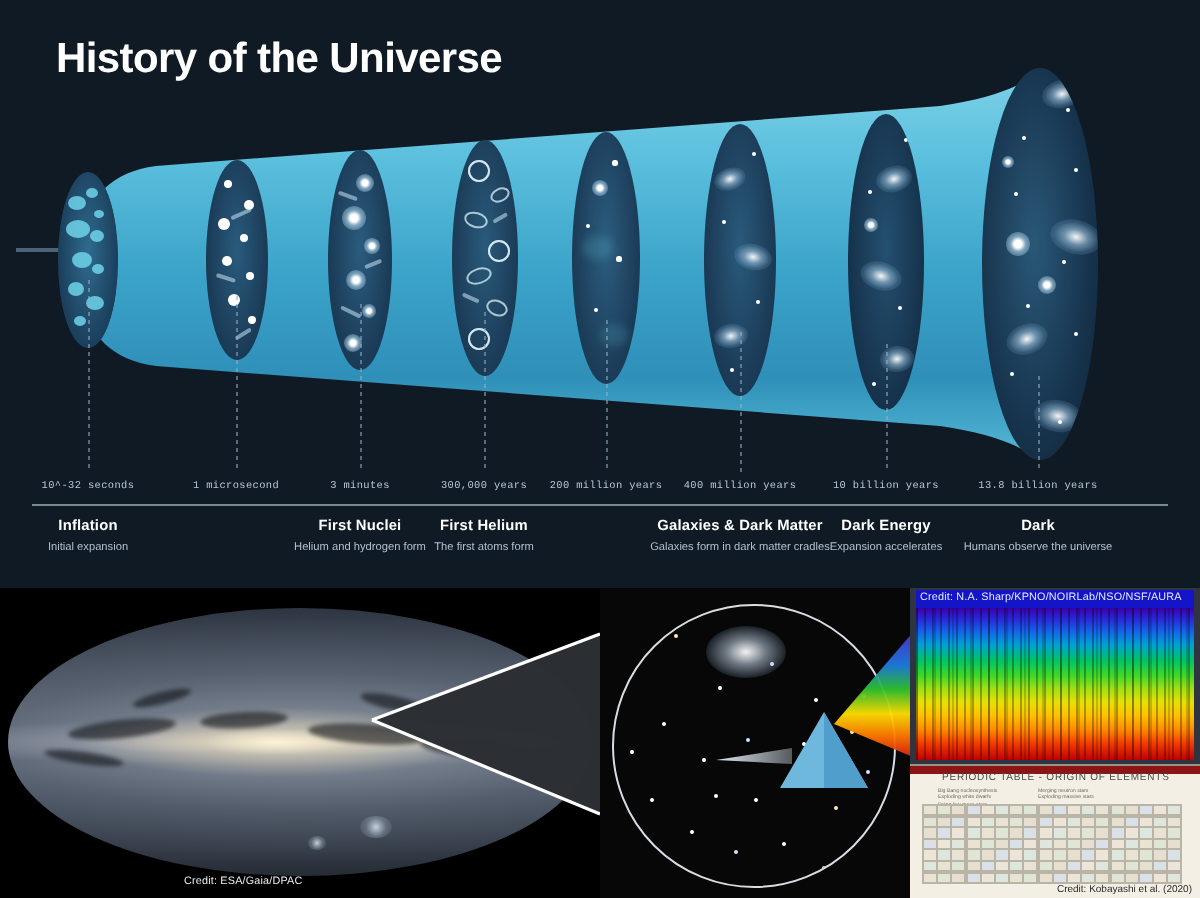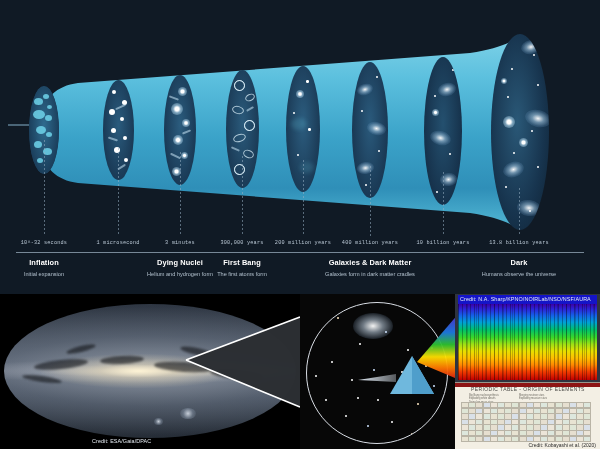--- a/index.html
+++ b/index.html
@@ -280,20 +280,21 @@
     background: #8d1414;
   }
 </style>
 </head>
 <body>
 
 <div id="root">
 
   <div class="top-panel">
 
+    <div class="page-title">History of the Universe</div>
 
     <div class="entry-line"></div>
 
     <div class="cone-wrap">
       <svg class="cone-svg" width="600" height="185" viewBox="0 0 600 185" xmlns="http://www.w3.org/2000/svg">
         <defs>
           <linearGradient id="coneGrad" x1="0" y1="0" x2="0" y2="1">
             <stop offset="0%" stop-color="#7fd2e8"></stop>
             <stop offset="22%" stop-color="#5cc0de"></stop>
             <stop offset="52%" stop-color="#3ba3c9"></stop>
@@ -438,30 +439,34 @@
     <div class="time-label" style="left:443px; top:240px;">10 billion years</div>
     <div class="time-label" style="left:519px; top:240px;">13.8 billion years</div>
 
     <div class="axis-rule"></div>
 
     <div class="stage" style="left:44px; top:258px;">
       <div class="stage-title">Inflation</div>
       <div class="stage-desc">Initial expansion</div>
     </div>
     <div class="stage" style="left:180px; top:258px;">
-      <div class="stage-title">Dying Nuclei</div>
+      <div class="stage-title">First Nuclei</div>
       <div class="stage-desc">Helium and hydrogen form</div>
     </div>
     <div class="stage" style="left:242px; top:258px;">
-      <div class="stage-title">First Bang</div>
+      <div class="stage-title">First Helium</div>
       <div class="stage-desc">The first atoms form</div>
     </div>
     <div class="stage" style="left:370px; top:258px;">
       <div class="stage-title">Galaxies &amp; Dark Matter</div>
       <div class="stage-desc">Galaxies form in dark matter cradles</div>
+    </div>
+    <div class="stage" style="left:443px; top:258px;">
+      <div class="stage-title">Dark Energy</div>
+      <div class="stage-desc">Expansion accelerates</div>
     </div>
     <div class="stage" style="left:519px; top:258px;">
       <div class="stage-title">Dark</div>
       <div class="stage-desc">Humans observe the universe</div>
     </div>
   </div>
 
   <div class="bottom">
 
     <div class="panel panel-gaia">

